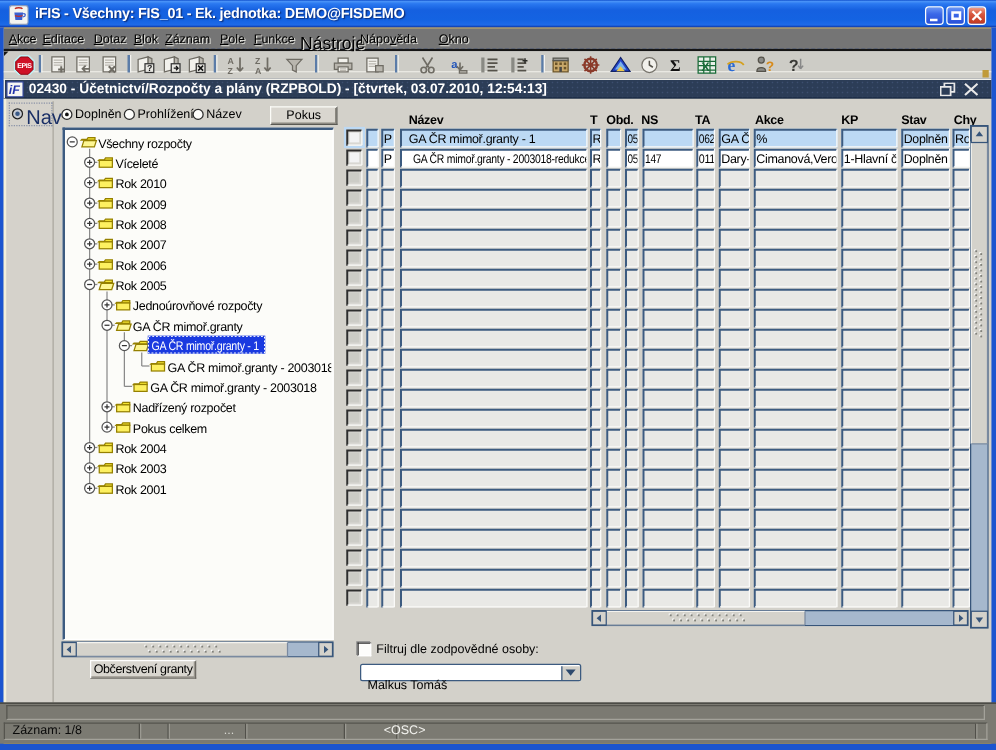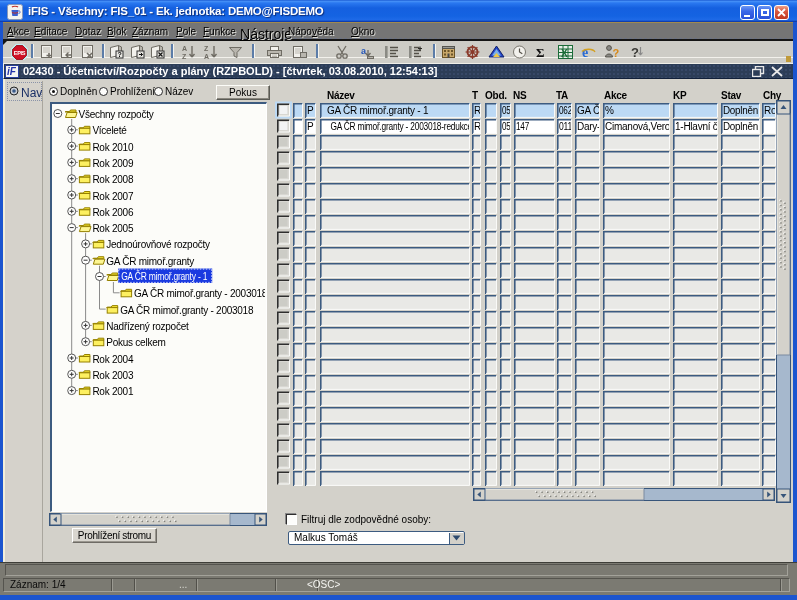--- a/index.html
+++ b/index.html
@@ -186,37 +186,37 @@
 <div class="abs" style="left:316px;top:44px;width:2px;height:14px;background:#5b7ca8"></div>
 <div class="abs" style="left:318px;top:44px;width:1px;height:14px;background:#f4f3ef"></div>
 <div class="abs" style="left:433px;top:44px;width:2px;height:14px;background:#5b7ca8"></div>
 <div class="abs" style="left:435px;top:44px;width:1px;height:14px;background:#f4f3ef"></div>
 <div class="abs" style="left:786px;top:56px;width:5px;height:6px;background:#c09a3a"></div>
 <div class="abs" style="left:3px;top:63px;width:790px;height:16px;background:#2c3d57;border-top:1px solid #f0efe9;border-left:1px solid #f0efe9;border-bottom:1px solid #11203a;background-image:radial-gradient(circle,#3c4e70 22%,transparent 30%);background-size:4px 4px"></div>
 <svg class="abs" style="left:5px;top:65px" width="14" height="13" viewBox="0 0 14 13">
     <rect x="0.5" y="0.5" width="13" height="12" fill="#f6f6f2" stroke="#2a3f9a"></rect>
     <text x="2" y="10" font-size="10" font-weight="bold" font-style="italic" fill="#2233aa" font-family="Liberation Sans">iF</text>
   </svg>
-<div class="txt" style="left:23px;top:66px;font-size:11px;font-weight:bold;color:#fff">02430 - Účetnictví/Rozpočty a plány (RZPBOLD) - [čtvrtek, 03.08.2010, 12:54:13]</div>
+<div class="txt" style="left:23px;top:66px;font-size:11px;font-weight:bold;color:#fff">02430 - Účetnictví/Rozpočty a plány (RZPBOLD) - [čtvrtek, 03.07.2010, 12:54:13]</div>
 <svg class="abs" style="left:752px;top:66px" width="13" height="11" viewBox="0 0 13 11">
     <rect x="3.5" y="0.5" width="8" height="7" fill="none" stroke="#e8e8e8" stroke-width="1.4"></rect>
     <rect x="0.5" y="3.5" width="8" height="7" fill="#2c3d57" stroke="#e8e8e8" stroke-width="1.4"></rect>
   </svg>
 <svg class="abs" style="left:771px;top:66px" width="12" height="11" viewBox="0 0 12 11">
     <path d="M1 1l10 9M11 1L1 10" stroke="#e8e8e8" stroke-width="1.7"></path>
   </svg>
 <div class="abs" style="left:3px;top:79px;width:790px;height:483px;background:#d3d1ca"></div>
 <div class="abs" style="left:3px;top:79px;width:2px;height:483px;background:#f3efda"></div>
 <div class="abs" style="left:6px;top:81px;width:37px;height:481px;background:#d5d2cb;border-right:1px solid #a9a69e"></div>
 <div class="abs" style="left:7px;top:82px;width:35px;height:19px;border:1px dotted #8a93a8"></div>
 <svg class="abs" style="left:9px;top:86px" width="10" height="10" viewBox="0 0 10 10">
     <circle cx="5" cy="5" r="4" fill="#c8ccd4" stroke="#222"></circle>
     <circle cx="5" cy="5" r="1.8" fill="#3a5a88"></circle>
   </svg>
-<div class="txt" style="left:21px;top:87px;font-size:12px;color:#1a2f66">Nav</div>
+<div class="txt" style="left:21px;top:87px;font-size:16px;color:#1a2f66">Nav</div>
 <div class="abs" style="left:49px;top:87px;width:9px;height:9px;border-radius:50%;background:#fdfdfb;border:1.2px solid #2a2a2a;box-sizing:border-box">
     <div class="abs" style="left:1.6px;top:1.6px;width:3.4px;height:3.4px;border-radius:50%;background:#111"></div>
   </div>
 <div class="txt" style="left:60px;top:87px">Doplněn</div>
 <div class="abs" style="left:99px;top:87px;width:9px;height:9px;border-radius:50%;background:#fdfdfb;border:1.2px solid #2a2a2a;box-sizing:border-box"></div>
 <div class="txt" style="left:110px;top:87px">Prohlížení</div>
 <div class="abs" style="left:154px;top:87px;width:9px;height:9px;border-radius:50%;background:#fdfdfb;border:1.2px solid #2a2a2a;box-sizing:border-box"></div>
 <div class="txt" style="left:165px;top:87px">Název</div>
 <div class="abs" style="left:216px;top:85px;width:54px;height:15px;background:#d9d6cf;border:1px solid #5a5a54;border-top-color:#fcfcf8;border-left-color:#fcfcf8;box-shadow:inset -1px -1px 0 #8a877f;text-align:center;font-size:10px;line-height:14px;white-space:nowrap">Pokus</div>
 <div class="abs" style="left:50px;top:102px;width:217px;height:410px;background:#fcfcf9;border-top:2px solid #3c5b80;border-left:2px solid #3c5b80;border-bottom:1px solid #fff;border-right:1px solid #fff"></div>
@@ -362,21 +362,21 @@
     <rect x="114.8" y="7.6" width="1.5" height="1.5" fill="#82827c"></rect>
     <rect x="119.7" y="6.8" width="1.5" height="1.5" fill="#fff"></rect>
     <rect x="120.5" y="7.6" width="1.5" height="1.5" fill="#82827c"></rect>
     <rect x="125.3" y="6.8" width="1.5" height="1.5" fill="#fff"></rect>
     <rect x="126.0" y="7.6" width="1.5" height="1.5" fill="#82827c"></rect>
     <rect x="1" y="1" width="11" height="11" fill="#d4d2cb" stroke="#37557a" stroke-width="1"></rect>
     <path d="M7.82 3.5L4.3 6.5l3.52 3z" fill="#37557a"></path>
     <rect x="206" y="1" width="11" height="11" fill="#d4d2cb" stroke="#37557a" stroke-width="1"></rect>
     <path d="M210.18 3.5L213.7 6.5l-3.52 3z" fill="#37557a"></path>
   </svg>
-<div class="abs" style="left:72px;top:528px;width:85px;height:15px;background:#d9d6cf;border:1px solid #6e6b65;border-top-color:#ffffff;border-left-color:#ffffff;box-shadow:inset -1px -1px 0 #9a978f;text-align:center;font-size:10px;line-height:13px;white-space:nowrap;letter-spacing:-0.3px">Prohlížení stromu</div>
+<div class="abs" style="left:72px;top:528px;width:85px;height:15px;background:#d9d6cf;border:1px solid #6e6b65;border-top-color:#ffffff;border-left-color:#ffffff;box-shadow:inset -1px -1px 0 #9a978f;text-align:center;font-size:10px;line-height:13px;white-space:nowrap;letter-spacing:-0.3px">Občerstvení granty</div>
 <svg class="abs" style="left:275px;top:88px" width="517" height="417" viewBox="0 0 517 417" font-family="Liberation Sans" font-size="10px" letter-spacing="-0.25">
     <defs>
       <g id="w10">
         <rect x="0" y="0" width="10" height="15" fill="currentColor"></rect>
         <path d="M0.8 15V0.8H9.2" stroke="#3c5b80" stroke-width="1.6" fill="none"></path>
         <path d="M1 14.4h8M9.5 1v13.5" stroke="#fafaf8" fill="none"></path>
       </g>
       <g id="w11">
         <rect x="0" y="0" width="11" height="15" fill="currentColor"></rect>
         <path d="M0.8 15V0.8H10.2" stroke="#3c5b80" stroke-width="1.6" fill="none"></path>
@@ -993,34 +993,34 @@
     <rect x="120.8" y="6.8" width="1.5" height="1.5" fill="#fff"></rect>
     <rect x="121.5" y="7.6" width="1.5" height="1.5" fill="#82827c"></rect>
     <rect x="1" y="1" width="11" height="11" fill="#d4d2cb" stroke="#37557a" stroke-width="1"></rect>
     <path d="M7.82 3.5L4.3 6.5l3.52 3z" fill="#37557a"></path>
     <rect x="290" y="1" width="11" height="11" fill="#d4d2cb" stroke="#37557a" stroke-width="1"></rect>
     <path d="M294.18 3.5L297.7 6.5l-3.52 3z" fill="#37557a"></path>
   </svg>
 <div class="abs" style="left:286px;top:514px;width:11px;height:11px;background:#fdfdfb;border:1px solid #2e2e2e;border-bottom-color:#fff;border-right-color:#fff;box-shadow:-1px -1px 0 #888"></div>
 <div class="txt" style="left:301px;top:515px">Filtruj dle zodpovědné osoby:</div>
 <div class="abs" style="left:288px;top:531px;width:177px;height:14px;background:#fff;border:1.5px solid #3c5b80;border-radius:2px"></div>
-<div class="txt" style="left:294px;top:533px">Malkus Tomáš</div>
+<div class="txt" style="left:294px;top:544px">Malkus Tomáš</div>
 <div class="abs" style="left:449px;top:532.5px;width:14.5px;height:11px;background:#d2d0c9;border-left:1px solid #3c5b80"></div>
 <svg class="abs" style="left:452px;top:535px" width="9" height="6" viewBox="0 0 9 6">
     <path d="M0.5 0.5h8L4.5 5.5z" fill="#2e4a6e"></path>
   </svg>
 <div class="abs" style="left:0;top:562px;width:797px;height:33px;background:#7b7a72;border-top:1px solid #3e3e38"></div>
 <div class="abs" style="left:5px;top:564px;width:783px;height:12px;border:1px solid #55544e;border-bottom-color:#a3a29a;border-right-color:#a3a29a"></div>
 <div class="abs" style="left:3px;top:578px;width:787px;height:14px;border:1px solid #55544e;border-bottom-color:#a3a29a;border-right-color:#a3a29a"></div>
 <div class="abs" style="left:111px;top:579px;width:1px;height:12px;background:#51504a"></div>
 <div class="abs" style="left:112px;top:579px;width:1px;height:12px;background:#9b9a92"></div>
 <div class="abs" style="left:134px;top:579px;width:1px;height:12px;background:#51504a"></div>
 <div class="abs" style="left:135px;top:579px;width:1px;height:12px;background:#9b9a92"></div>
 <div class="abs" style="left:196px;top:579px;width:1px;height:12px;background:#51504a"></div>
 <div class="abs" style="left:197px;top:579px;width:1px;height:12px;background:#9b9a92"></div>
 <div class="abs" style="left:275px;top:579px;width:1px;height:12px;background:#51504a"></div>
 <div class="abs" style="left:276px;top:579px;width:1px;height:12px;background:#9b9a92"></div>
 <div class="abs" style="left:317px;top:579px;width:1px;height:12px;background:#51504a"></div>
 <div class="abs" style="left:318px;top:579px;width:1px;height:12px;background:#9b9a92"></div>
 <div class="abs" style="left:780px;top:579px;width:1px;height:12px;background:#51504a"></div>
 <div class="abs" style="left:781px;top:579px;width:1px;height:12px;background:#9b9a92"></div>
-<div class="txt" style="left:10px;top:580px;color:#0a0a0a">Záznam: 1/4</div>
+<div class="txt" style="left:10px;top:580px;color:#0a0a0a">Záznam: 1/8</div>
 <div class="txt" style="left:179px;top:580px;color:#d8d8d2">...</div>
 <div class="txt" style="left:307px;top:580px;color:#f4f4f0">&lt;OSC&gt;</div>
 </body></html>

